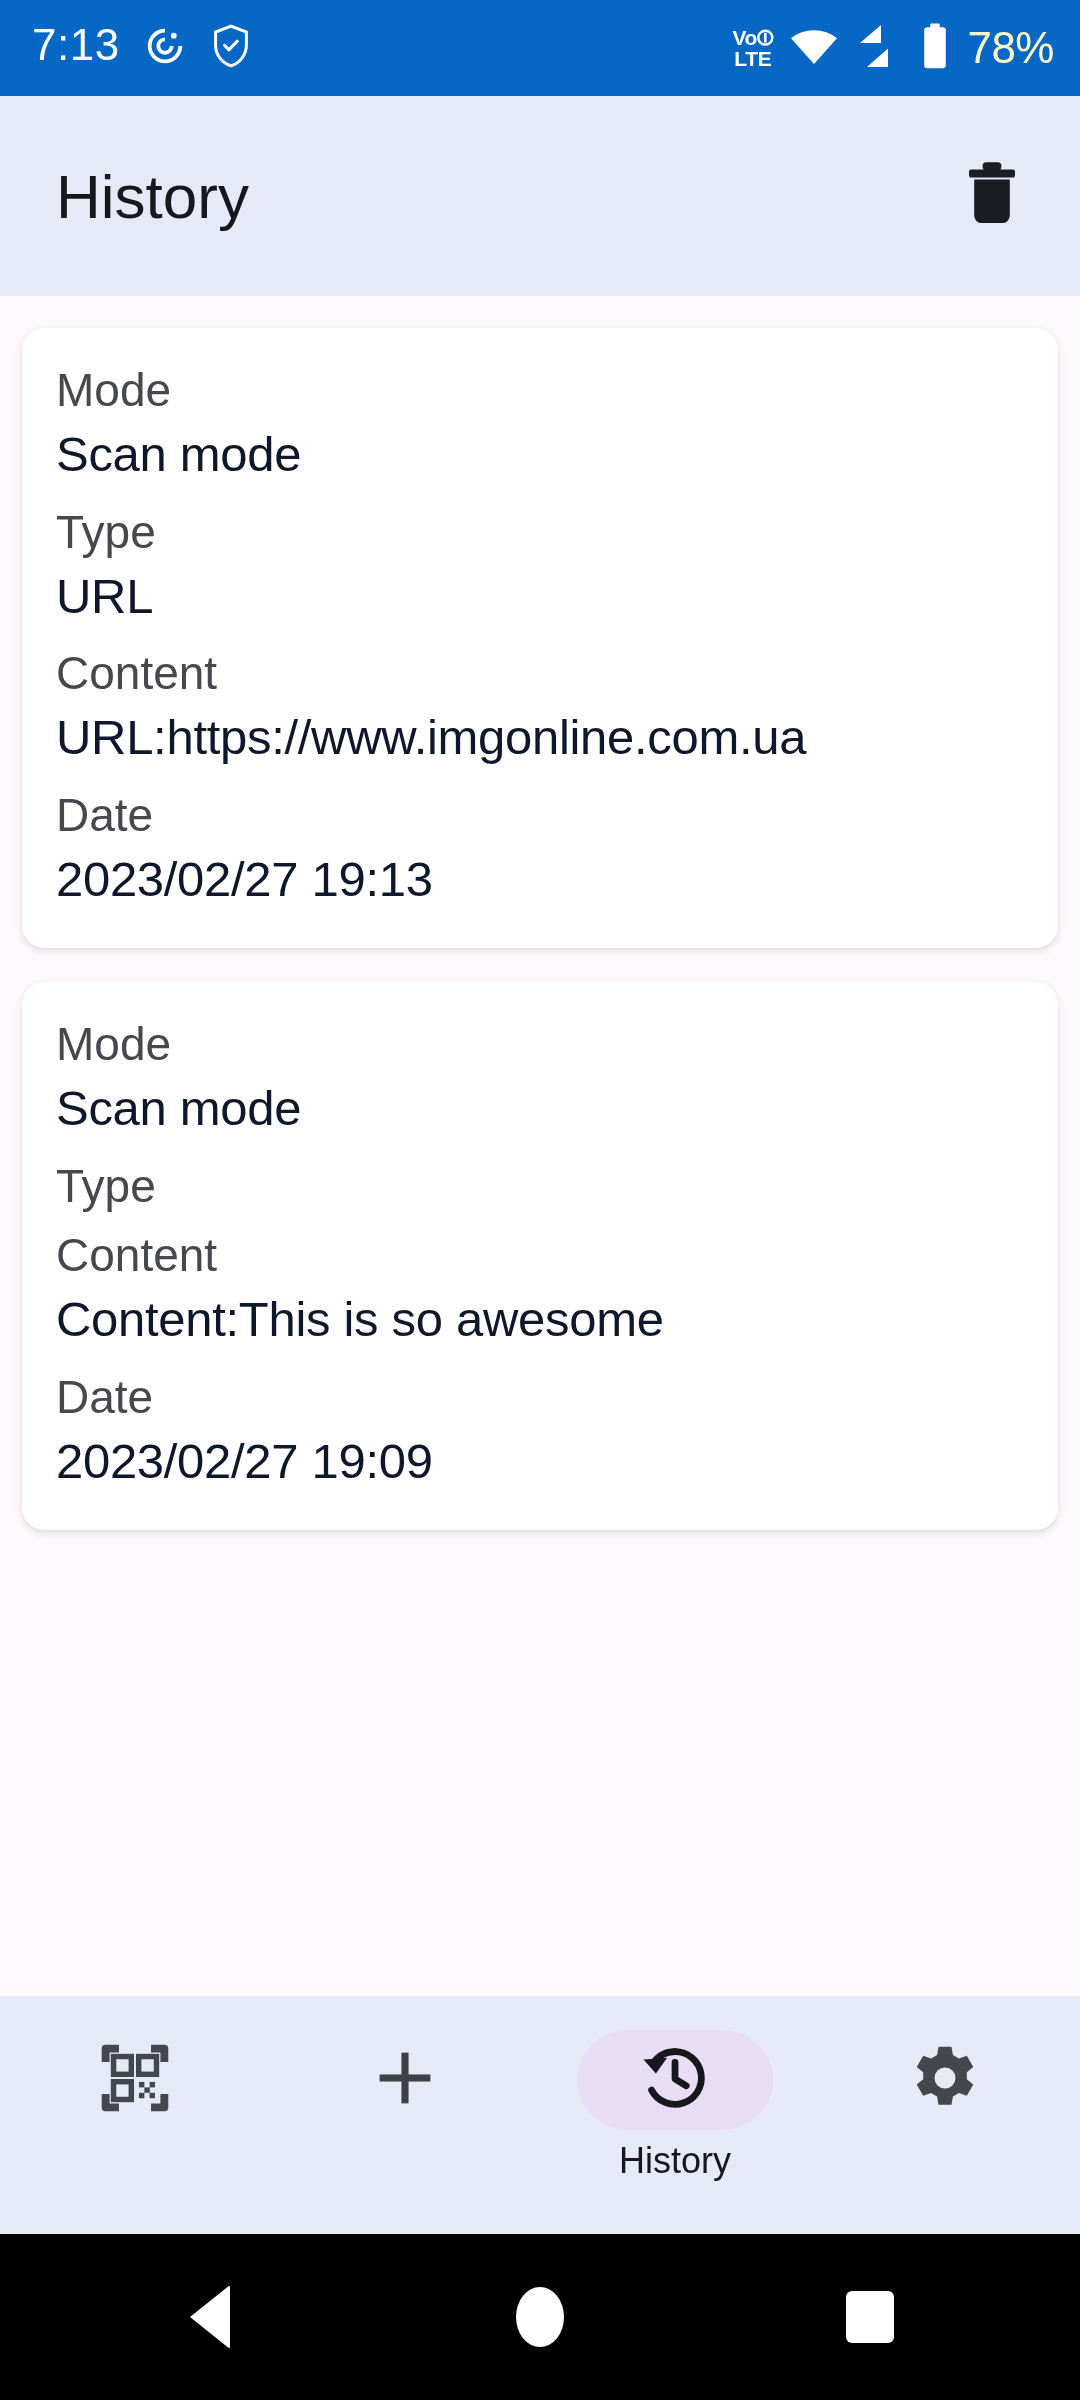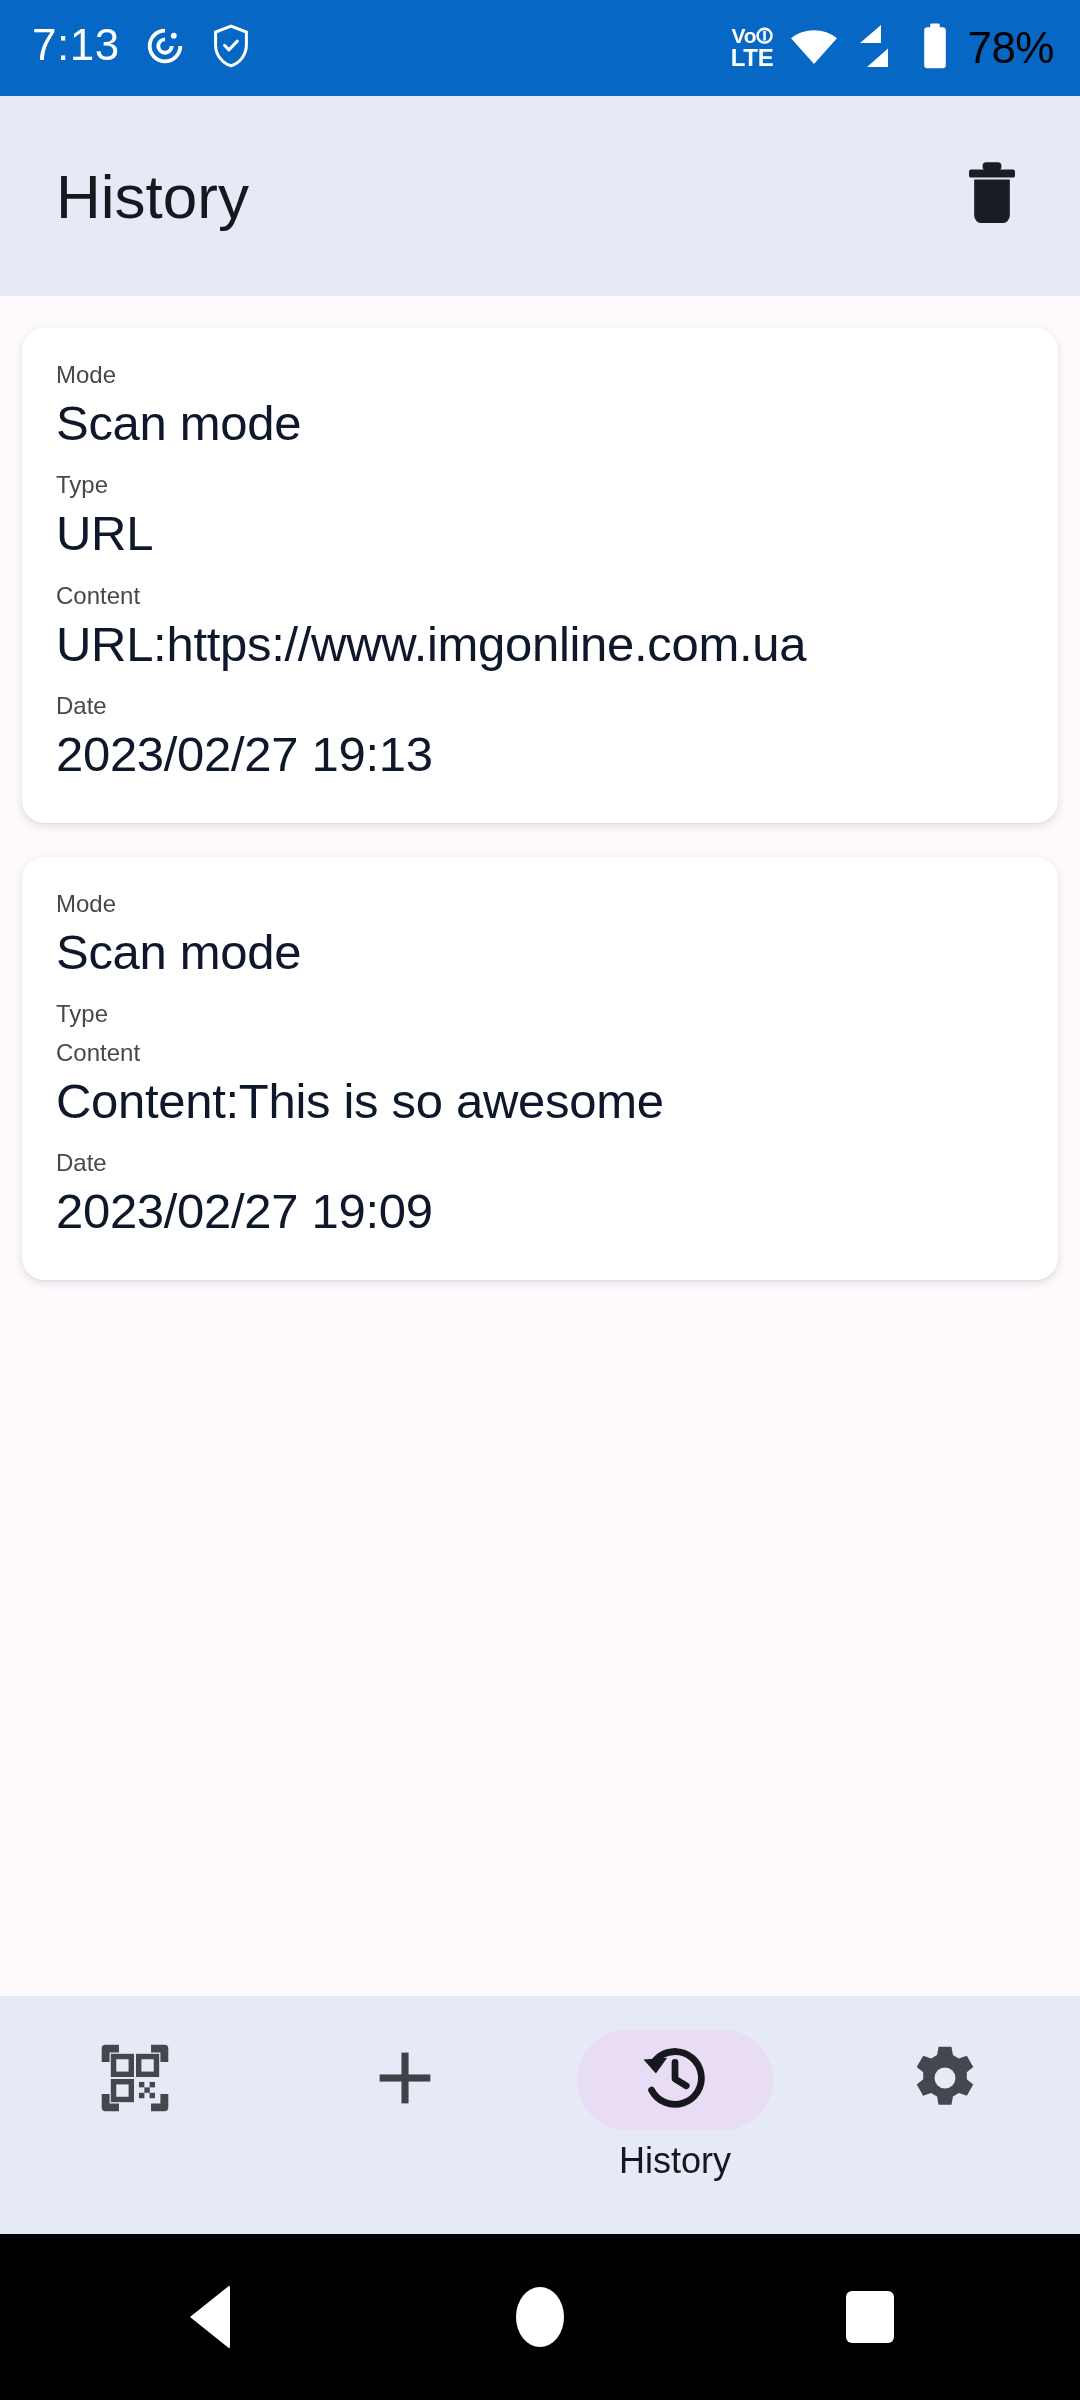--- a/index.html
+++ b/index.html
@@ -47,23 +47,23 @@
   }
   .volte {
     display: flex;
     flex-direction: column;
     align-items: center;
     justify-content: center;
     color: #fff;
     line-height: 1.02;
   }
   .volte .v1 { font-size: 21px; font-weight: bold; letter-spacing: -0.3px; }
-  .volte .v2 { font-size: 24px; font-weight: bold; letter-spacing: -0.3px; }
+  .volte .v2 { font-size: 21px; font-weight: bold; letter-spacing: -0.3px; }
   .battery-pct {
-    color: #000000;
+    color: #fef9c3;
     font-size: 44px;
     letter-spacing: -0.5px;
     margin-left: 2px;
   }
 
   
   .app-header {
     height: 200px;
     background: #e6eaf6;
     display: flex;
@@ -95,21 +95,21 @@
   }
   .card {
     background: #ffffff;
     border-radius: 22px;
     box-shadow: 0 3px 8px rgba(60,40,60,0.13), 0 1px 2px rgba(60,40,60,0.06);
     padding: 30px 34px 34px 34px;
     margin-bottom: 34px;
   }
   .field { margin-bottom: 4px; }
   .field-label {
-    font-size: 24px;
+    font-size: 46px;
     color: #46484d;
     line-height: 1.42;
     letter-spacing: 0px;
   }
   .field-value {
     font-size: 49px;
     color: #0f172a;
     line-height: 1.27;
     letter-spacing: -0.3px;
     word-break: break-word;

